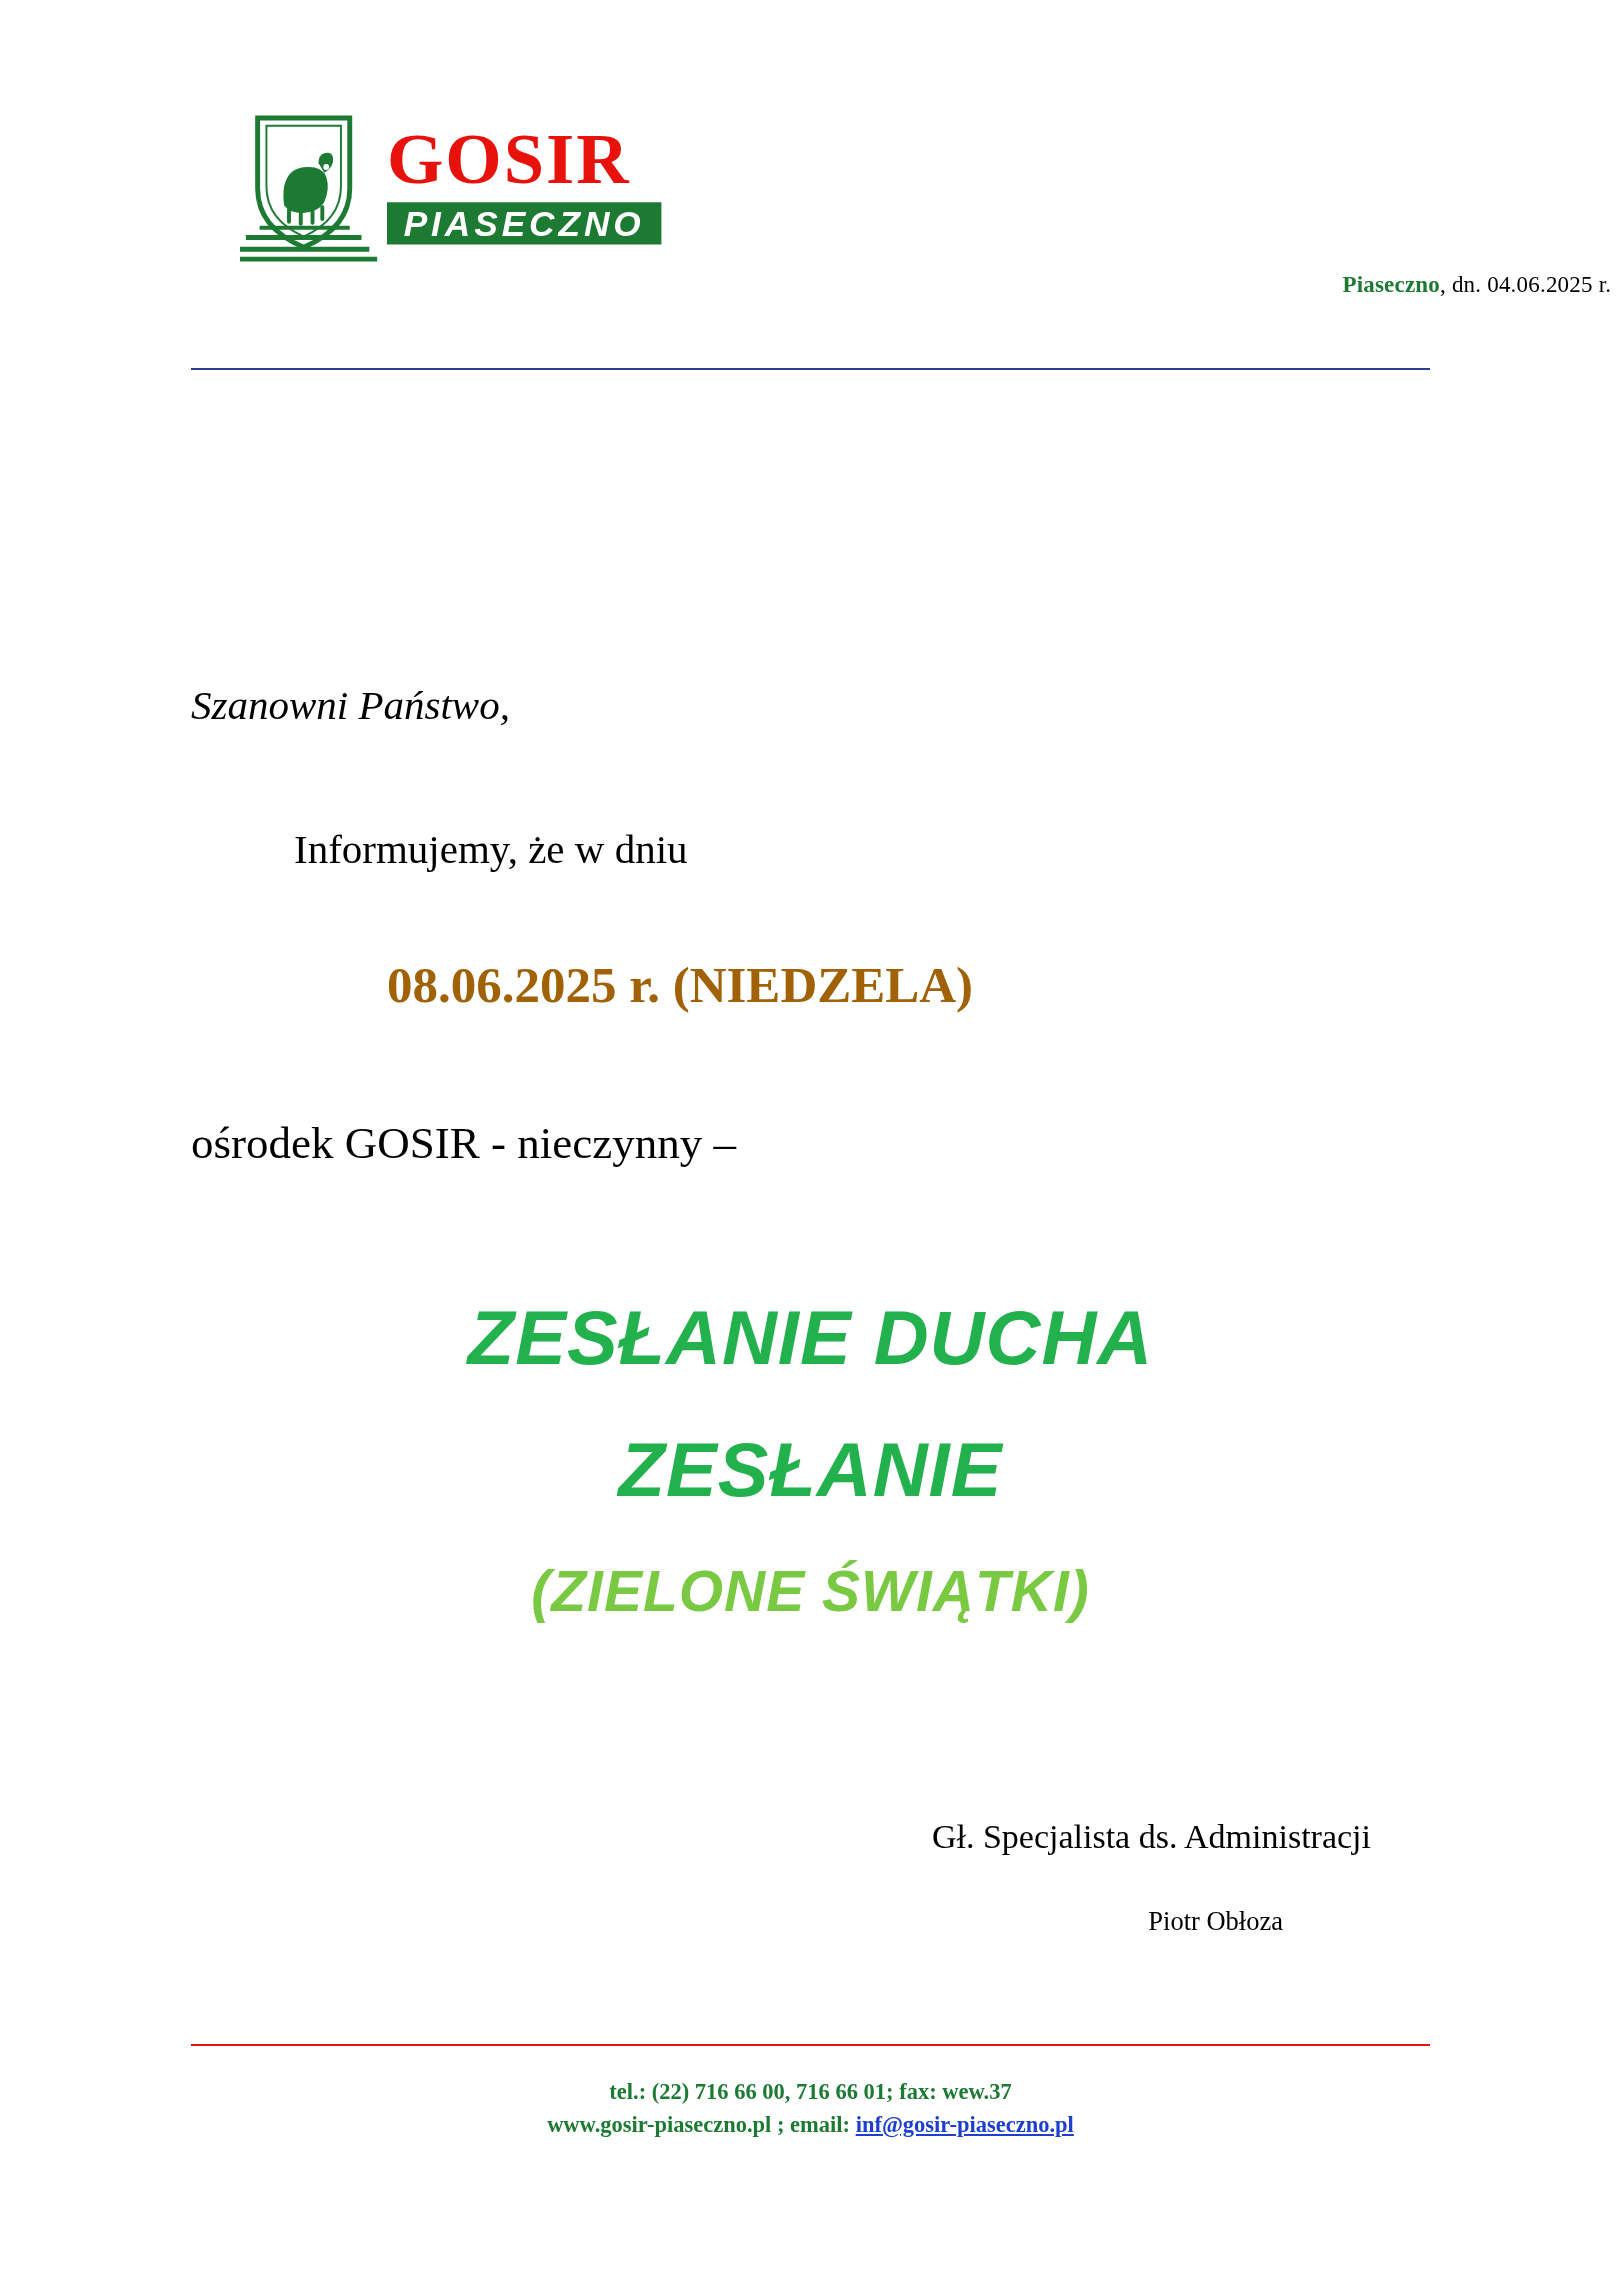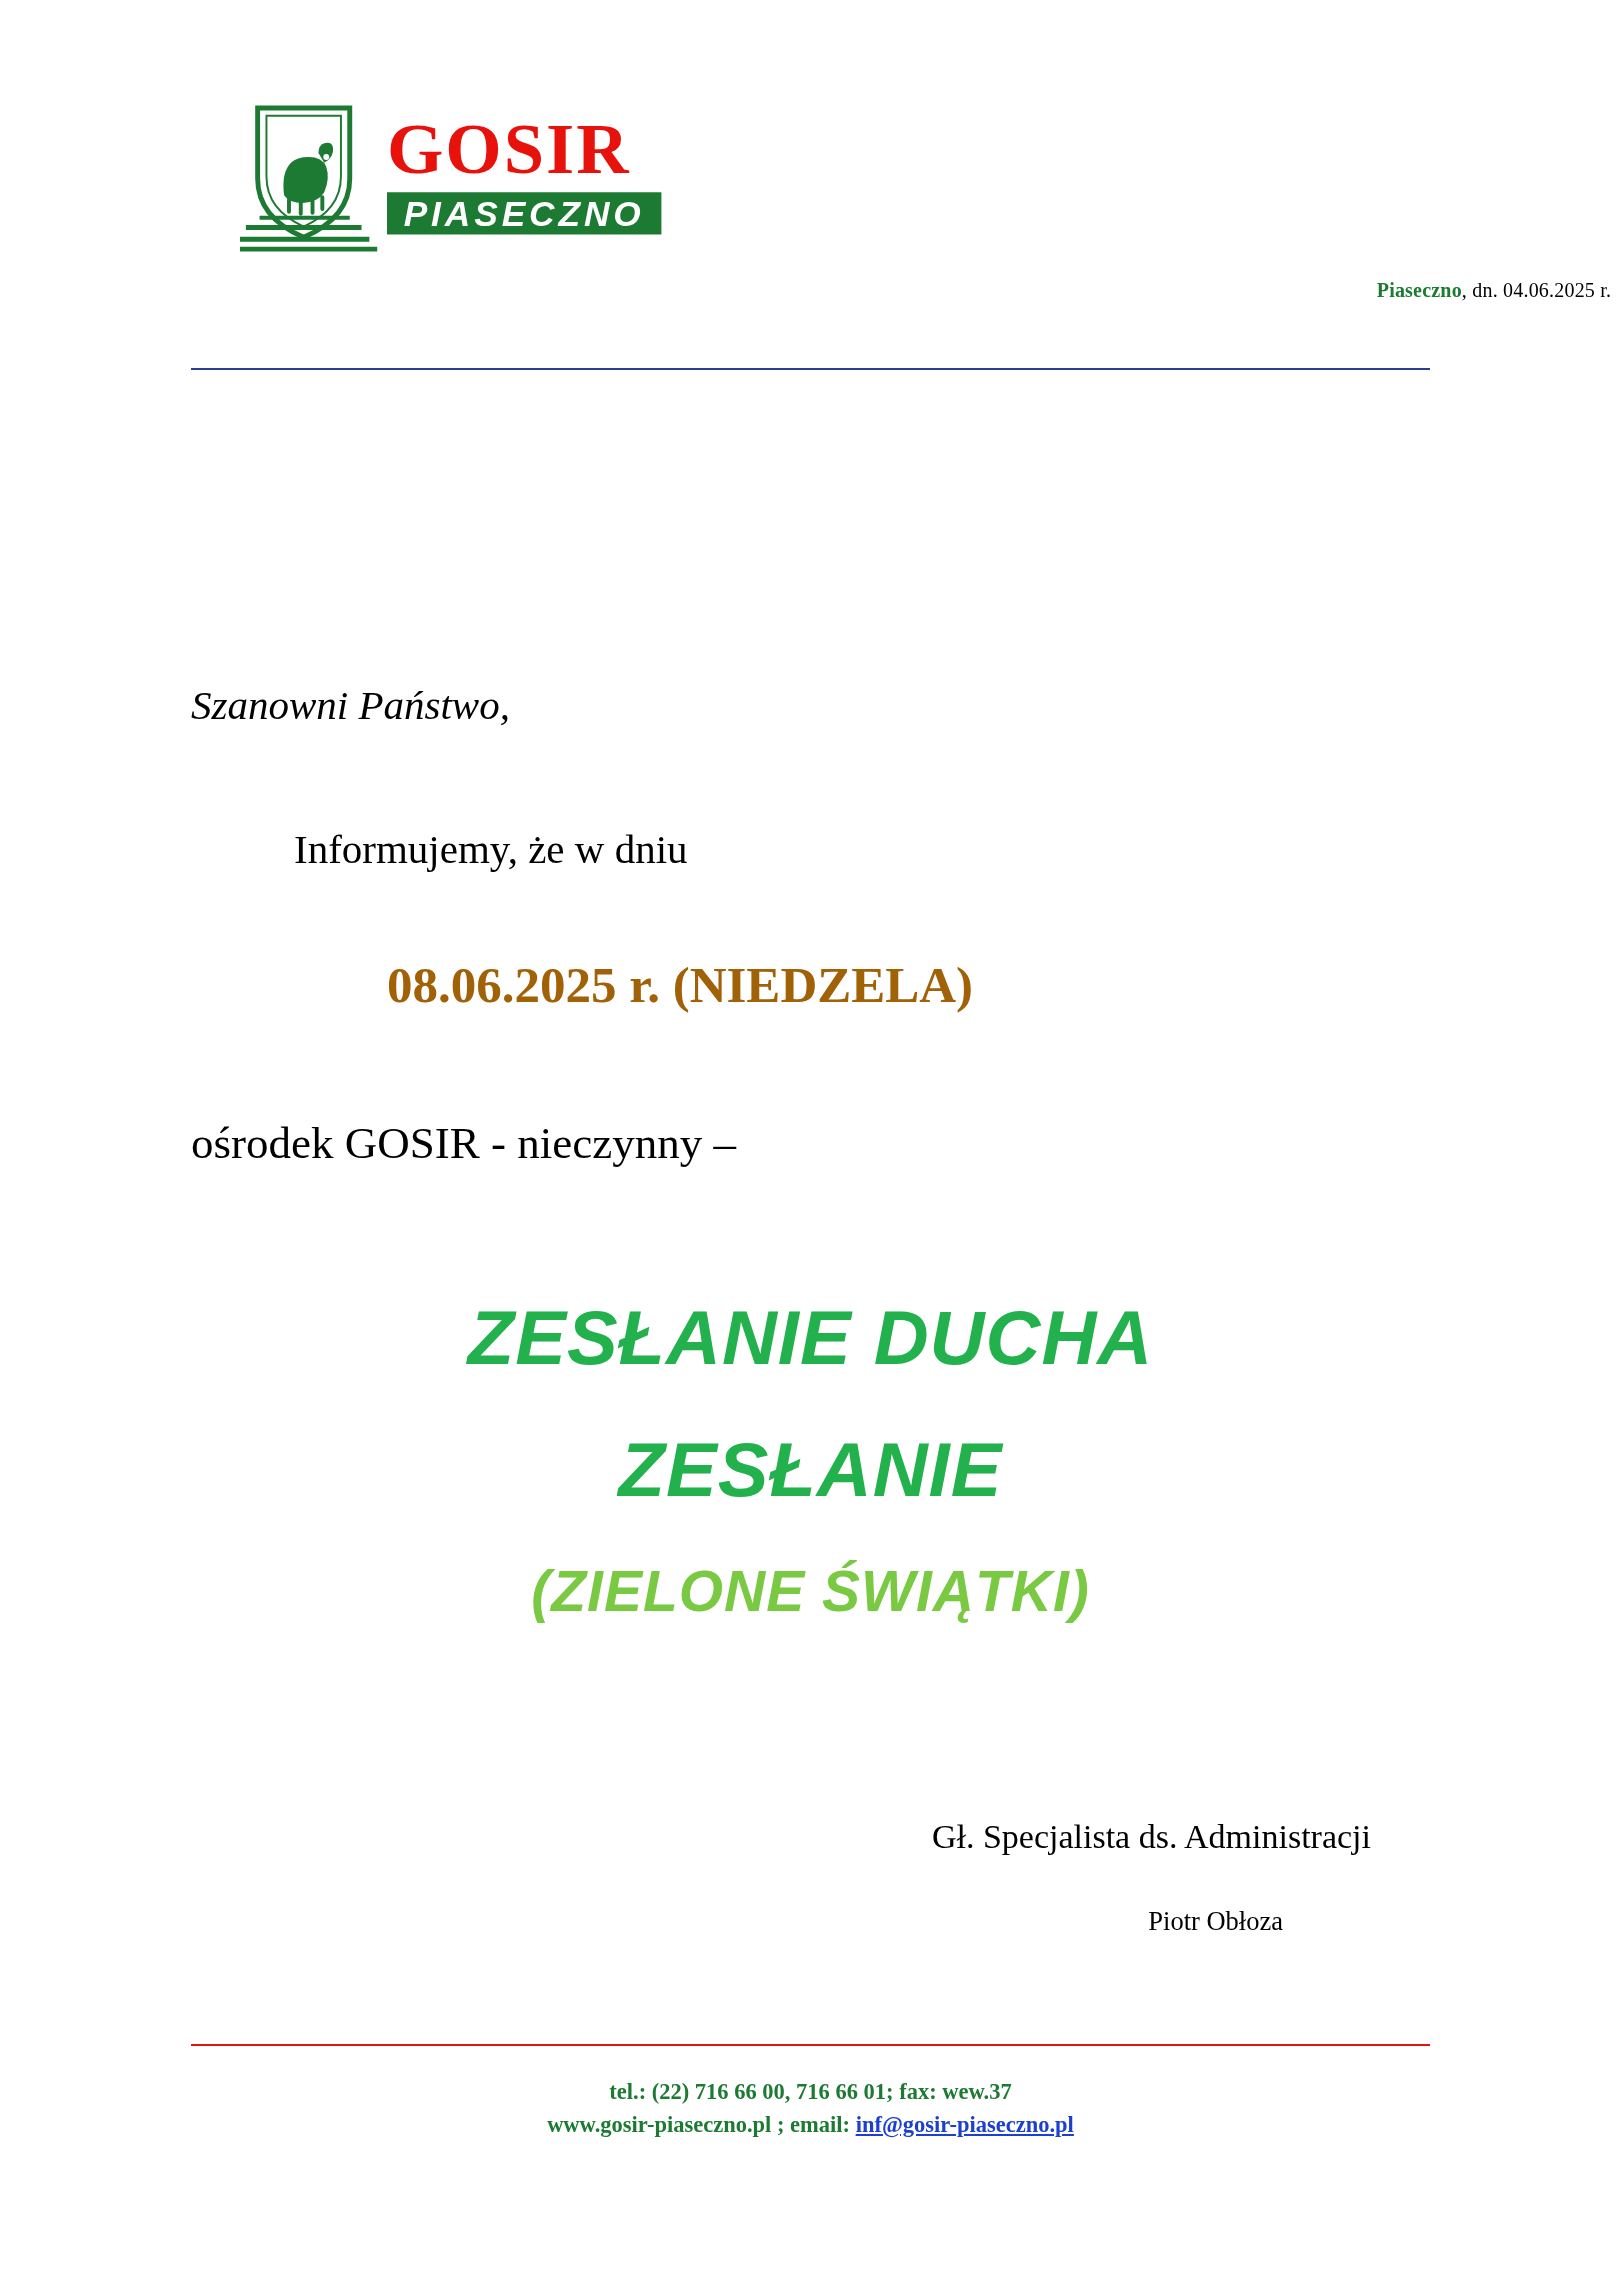--- a/index.html
+++ b/index.html
@@ -13,42 +13,42 @@
     font-family: "Liberation Serif", serif;
     color: #000000;
     position: relative;
     overflow: hidden;
   }
   .page {
     position: relative;
     width: 1621px;
     height: 1899px;
     box-sizing: border-box;
-    padding: 4px 191px;
+    padding: 14px 191px;
   }
 
   
   .header {
     position: relative;
     height: 245px;
   }
   .logo {
     position: absolute;
     left: 49px;
     top: 98px;
     width: 490px;
     height: 157px;
   }
   .logo svg { display: block; }
 
   .date-line {
     position: absolute;
     right: 9.8px;
-    top: 279px;
-    font-size: 20px;
+    top: 272px;
+    font-size: 23px;
     letter-spacing: 0.2px;
   }
   .date-line .city {
     font-weight: bold;
     color: #1d7a33;
   }
   .date-line .rest {
     color: #000000;
   }
 

